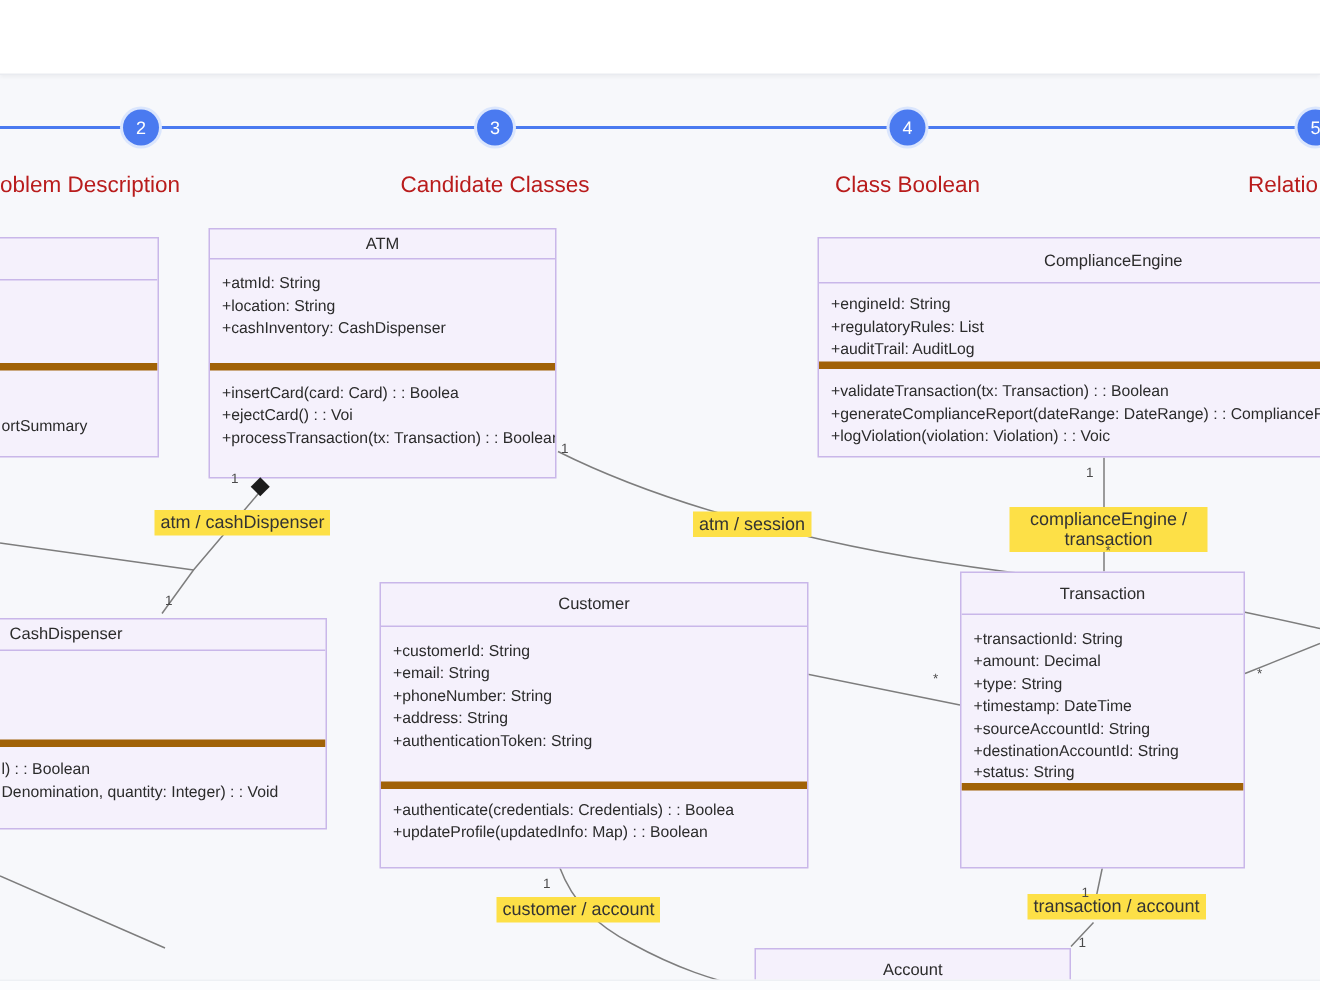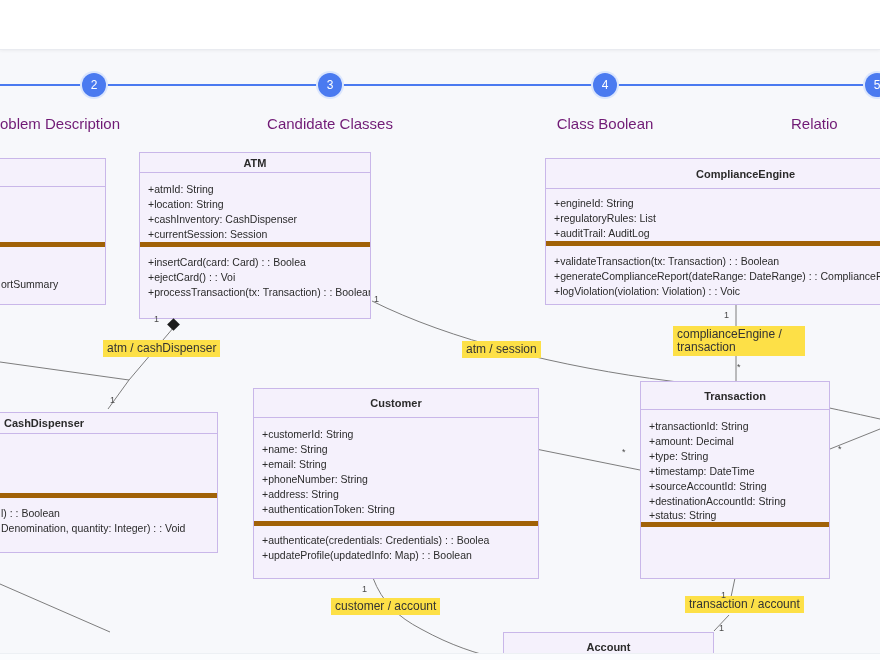--- a/index.html
+++ b/index.html
@@ -9,28 +9,28 @@
     font-family:"Liberation Sans", sans-serif;
   }
   
   .topbar{position:absolute;left:0;top:0;width:880px;height:49px;background:#ffffff;
     border-bottom:1px solid #e9ebf0;box-shadow:0 1px 3px rgba(0,0,0,0.05);z-index:5;}
   
   .step-line{position:absolute;left:0;top:84px;width:880px;height:2px;background:#4a7af0;z-index:6;}
   .step-circle{position:absolute;top:73px;width:24px;height:24px;border-radius:50%;
     background:#4a7af0;color:#fff;font-size:12px;display:flex;align-items:center;justify-content:center;
     box-shadow:0 0 0 2px #dbe6fd;z-index:7;cursor:pointer;}
-  .step-label{position:absolute;top:115px;font-size:15px;color:#701a75;white-space:nowrap;z-index:6;}
+  .step-label{position:absolute;top:115px;font-size:15px;color:#b91c1c;white-space:nowrap;z-index:6;}
   .centered{transform:translateX(-50%);}
   
   #canvas{position:absolute;left:0;top:50px;width:880px;height:610px;overflow:visible;}
   svg.edges{position:absolute;left:0;top:0;z-index:1;}
   .clsbox{position:absolute;background:#f5f1fc;border:1px solid #c9b7e9;box-sizing:border-box;
     z-index:2;color:#2b2b2b;overflow:hidden;}
-  .cls-title{display:flex;align-items:center;justify-content:center;font-size:11px;font-weight:700;
+  .cls-title{display:flex;align-items:center;justify-content:center;font-size:11px;font-weight:400;
     border-bottom:1px solid #c9b7e9;box-sizing:border-box;white-space:nowrap;}
   .cls-sec{box-sizing:border-box;padding:5px 8px 0 8px;border-bottom:5px solid #a16207;overflow:hidden;}
   .cls-sec.last{border-bottom:none;}
   .cls-line{font-size:10.5px;line-height:14.9px;white-space:nowrap;}
   
   .edge-label{position:absolute;background:#fde047;color:#333;font-size:12px;line-height:13px;
     padding:2px 4px;z-index:3;white-space:nowrap;}
   .mult{position:absolute;font-size:9px;color:#4a4a4a;z-index:3;line-height:9px;}
   .diamond{position:absolute;width:9px;height:9px;background:#1c1c1c;transform:rotate(45deg);z-index:3;}
   .bottombar{position:absolute;left:0;top:653px;width:880px;height:7px;background:#fbfcfe;
@@ -42,21 +42,21 @@
 <div class="topbar"></div>
 
 <div class="step-line"></div>
 <div class="step-circle" style="left:82px;">2</div>
 <div class="step-circle" style="left:318px;">3</div>
 <div class="step-circle" style="left:593px;">4</div>
 <div class="step-circle" style="left:865px;">5</div>
 <span class="step-label" style="left:0;">oblem Description</span>
 <span class="step-label centered" style="left:330px;">Candidate Classes</span>
 <span class="step-label centered" style="left:605px;">Class Boolean</span>
-<span class="step-label" style="left:791px;">Relatio</span>
+<span class="step-label" style="left:832px;">Relatio</span>
 
 <div id="canvas">
 
   <svg class="edges" width="880" height="610" viewBox="0 50 880 610">
     <g stroke="#7d7d7d" stroke-width="1" fill="none">
       <path d="M 174 327 L 129 380 L 108 409"></path>
       <path d="M 0 362 L 129 380"></path>
       <path d="M 372 301 C 450 340, 560 367, 670 381 C 760 392, 830 408, 880 419"></path>
       <path d="M 736 305 L 736 381"></path>
       <path d="M 506 443 L 640 470"></path>
@@ -74,21 +74,20 @@
       <div class="cls-line" style="padding-left:160px;">ortSummary</div>
     </div>
   </div>
 
   <div class="clsbox" style="left:139px;top:102px;width:232px;height:167px;">
     <div class="cls-title" style="height:20px;">ATM</div>
     <div class="cls-sec" style="height:74px;padding-top:9px;">
       <div class="cls-line">+atmId: String</div>
       <div class="cls-line">+location: String</div>
       <div class="cls-line">+cashInventory: CashDispenser</div>
-      <div class="cls-line">+currentSession: Session</div>
     </div>
     <div class="cls-sec last" style="height:71px;padding-top:8px;">
       <div class="cls-line">+insertCard(card: Card) : : Boolea</div>
       <div class="cls-line">+ejectCard() : : Voi</div>
       <div class="cls-line">+processTransaction(tx: Transaction) : : Boolean</div>
     </div>
   </div>
 
   <div class="clsbox" style="left:545px;top:108px;width:400px;height:147px;">
     <div class="cls-title" style="height:30px;justify-content:flex-start;padding-left:150px;">ComplianceEngine</div>
@@ -110,21 +109,20 @@
     <div class="cls-sec last" style="height:54px;padding:8px 0 0 0;">
       <div class="cls-line" style="padding-left:130px;">l) : : Boolean</div>
       <div class="cls-line" style="padding-left:130px;">Denomination, quantity: Integer) : : Void</div>
     </div>
   </div>
 
   <div class="clsbox" style="left:253px;top:338px;width:286px;height:191px;">
     <div class="cls-title" style="height:29px;">Customer</div>
     <div class="cls-sec" style="height:108px;padding-top:9px;">
       <div class="cls-line">+customerId: String</div>
-      <div class="cls-line">+name: String</div>
       <div class="cls-line">+email: String</div>
       <div class="cls-line">+phoneNumber: String</div>
       <div class="cls-line">+address: String</div>
       <div class="cls-line">+authenticationToken: String</div>
     </div>
     <div class="cls-sec last" style="height:52px;padding-top:7px;">
       <div class="cls-line">+authenticate(credentials: Credentials) : : Boolea</div>
       <div class="cls-line">+updateProfile(updatedInfo: Map) : : Boolean</div>
     </div>
   </div>
@@ -143,21 +141,21 @@
   </div>
 
   <div class="clsbox" style="left:503px;top:582px;width:211px;height:60px;">
     <div class="cls-title" style="height:28px;">Account</div>
   </div>
 
   <div class="diamond" style="left:169px;top:270px;"></div>
 
   <div class="edge-label" style="left:103px;top:290px;">atm / cashDispenser</div>
   <div class="edge-label" style="left:462px;top:291px;">atm / session</div>
-  <div class="edge-label" style="left:673px;top:276px;width:124px;text-align:left;">
+  <div class="edge-label" style="left:673px;top:288px;width:124px;text-align:center;">
     <div>complianceEngine /</div>
     <div>transaction</div>
   </div>
   <div class="edge-label" style="left:331px;top:548px;">customer / account</div>
   <div class="edge-label" style="left:685px;top:546px;">transaction / account</div>
 
   <span class="mult" style="left:154px;top:265px;">1</span>
   <span class="mult" style="left:110px;top:346px;">1</span>
   <span class="mult" style="left:374px;top:245px;">1</span>
   <span class="mult" style="left:724px;top:261px;">1</span>

